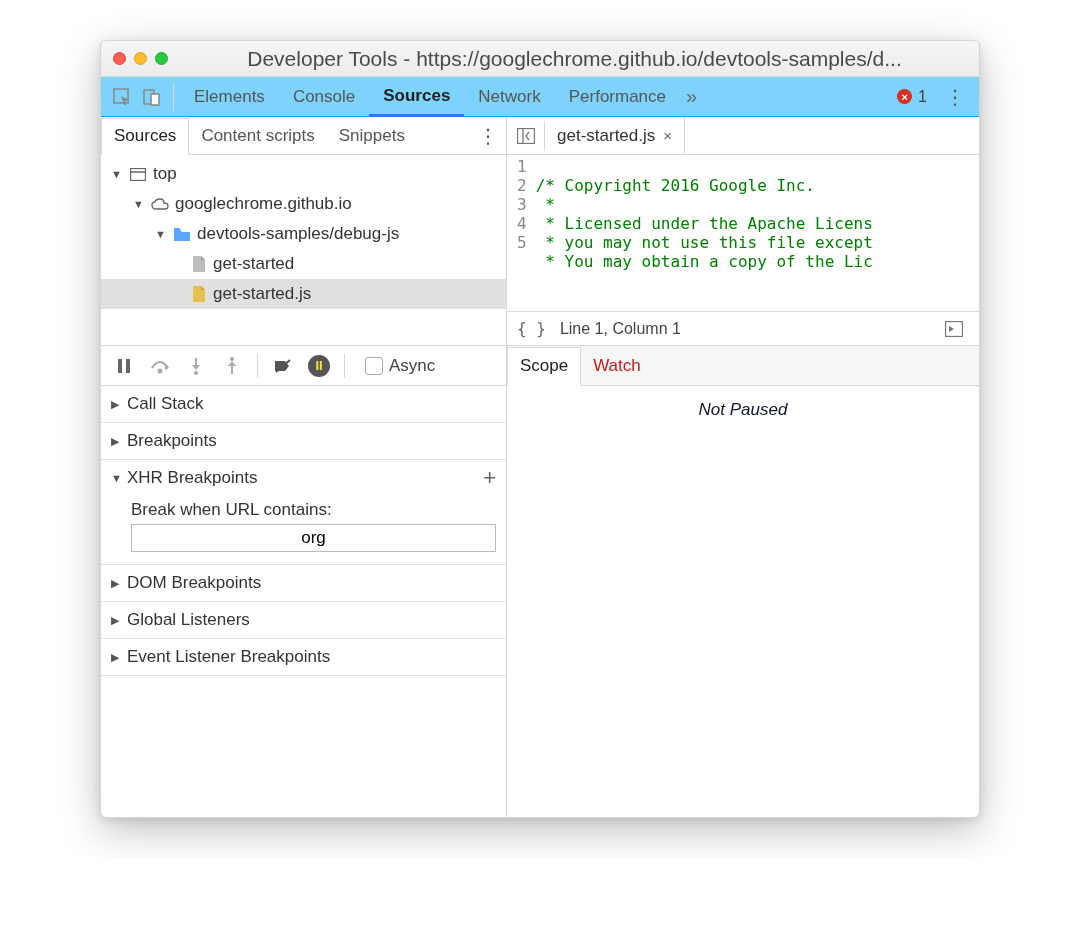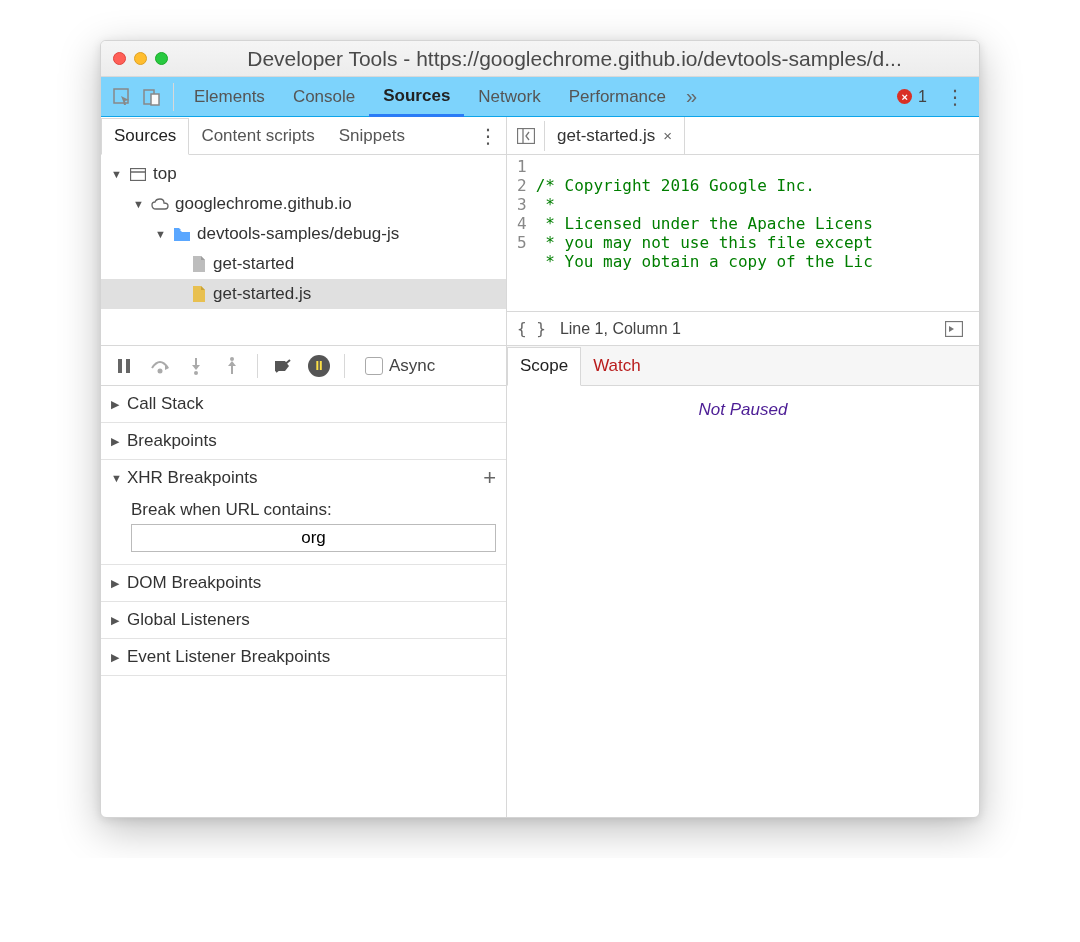--- a/index.html
+++ b/index.html
@@ -198,21 +198,21 @@
   .sw-tab {
     height:100%; display:flex; align-items:center;
     padding: 0 12px; font-size:17px; color:#b91c1c; cursor:pointer;
   }
   .sw-tab.active {
     background:#fff; border:1px solid #d8d8d8; border-bottom:1px solid #fff;
     margin-bottom:-1px; color:#222;
   }
   .sw-body {
     flex:1; display:flex; align-items:flex-start; justify-content:center;
-    color:#4c1d95; font-style: italic; font-size:17px; padding-top: 14px;
+    color:#0f172a; font-style: italic; font-size:17px; padding-top: 14px;
   }
 
   svg { display:block; }
 </style>
 </head>
 <body>
 
 <div class="window">
 
   <div class="titlebar">

